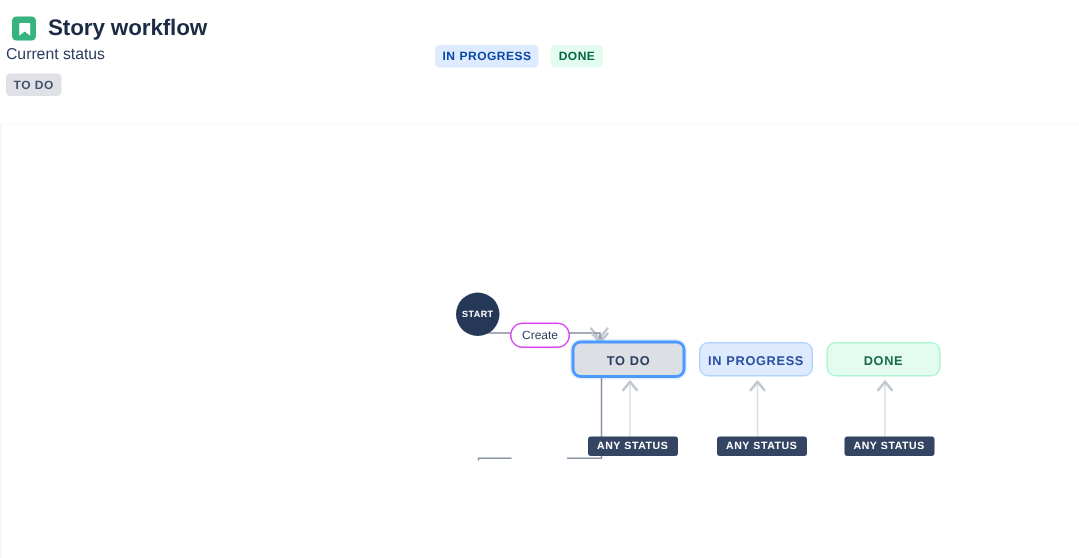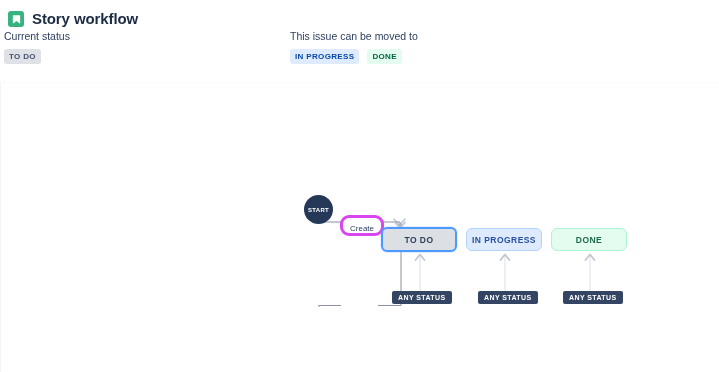--- a/index.html
+++ b/index.html
@@ -149,23 +149,23 @@
     letter-spacing: 0.3px;
   }
 
   .edge-pill {
     position: absolute;
     left: 340px; top: 215px;
     height: 15px;
     padding: 0 7px;
     border-radius: 9px;
     background: #ffffff;
-    border: 3px solid #d946ef;
-    display: flex;
-    align-items: flex-end;
+    border: 1px solid #d946ef;
+    display: flex;
+    align-items: center;
     justify-content: center;
     font-size: 8px;
     color: #2c3e5d;
     white-space: nowrap;
   }
 
   .any-status {
     position: absolute;
     height: 13px;
     padding: 0 6px;
@@ -199,21 +199,20 @@
 <div class="status-strip">
 
   <div class="status-col col-current">
     <div class="col-label">Current status</div>
     <div class="lozenge-row">
       <span class="lozenge lz-todo">TO DO</span>
     </div>
   </div>
 
   <div class="status-col col-movable">
-    <div class="col-label">This issue can be moved to</div>
     <div class="lozenge-row">
       <span class="lozenge lz-inprogress">IN PROGRESS</span>
       <span class="lozenge lz-done">DONE</span>
     </div>
   </div>
 
 </div>
 
 <div class="canvas">
 

